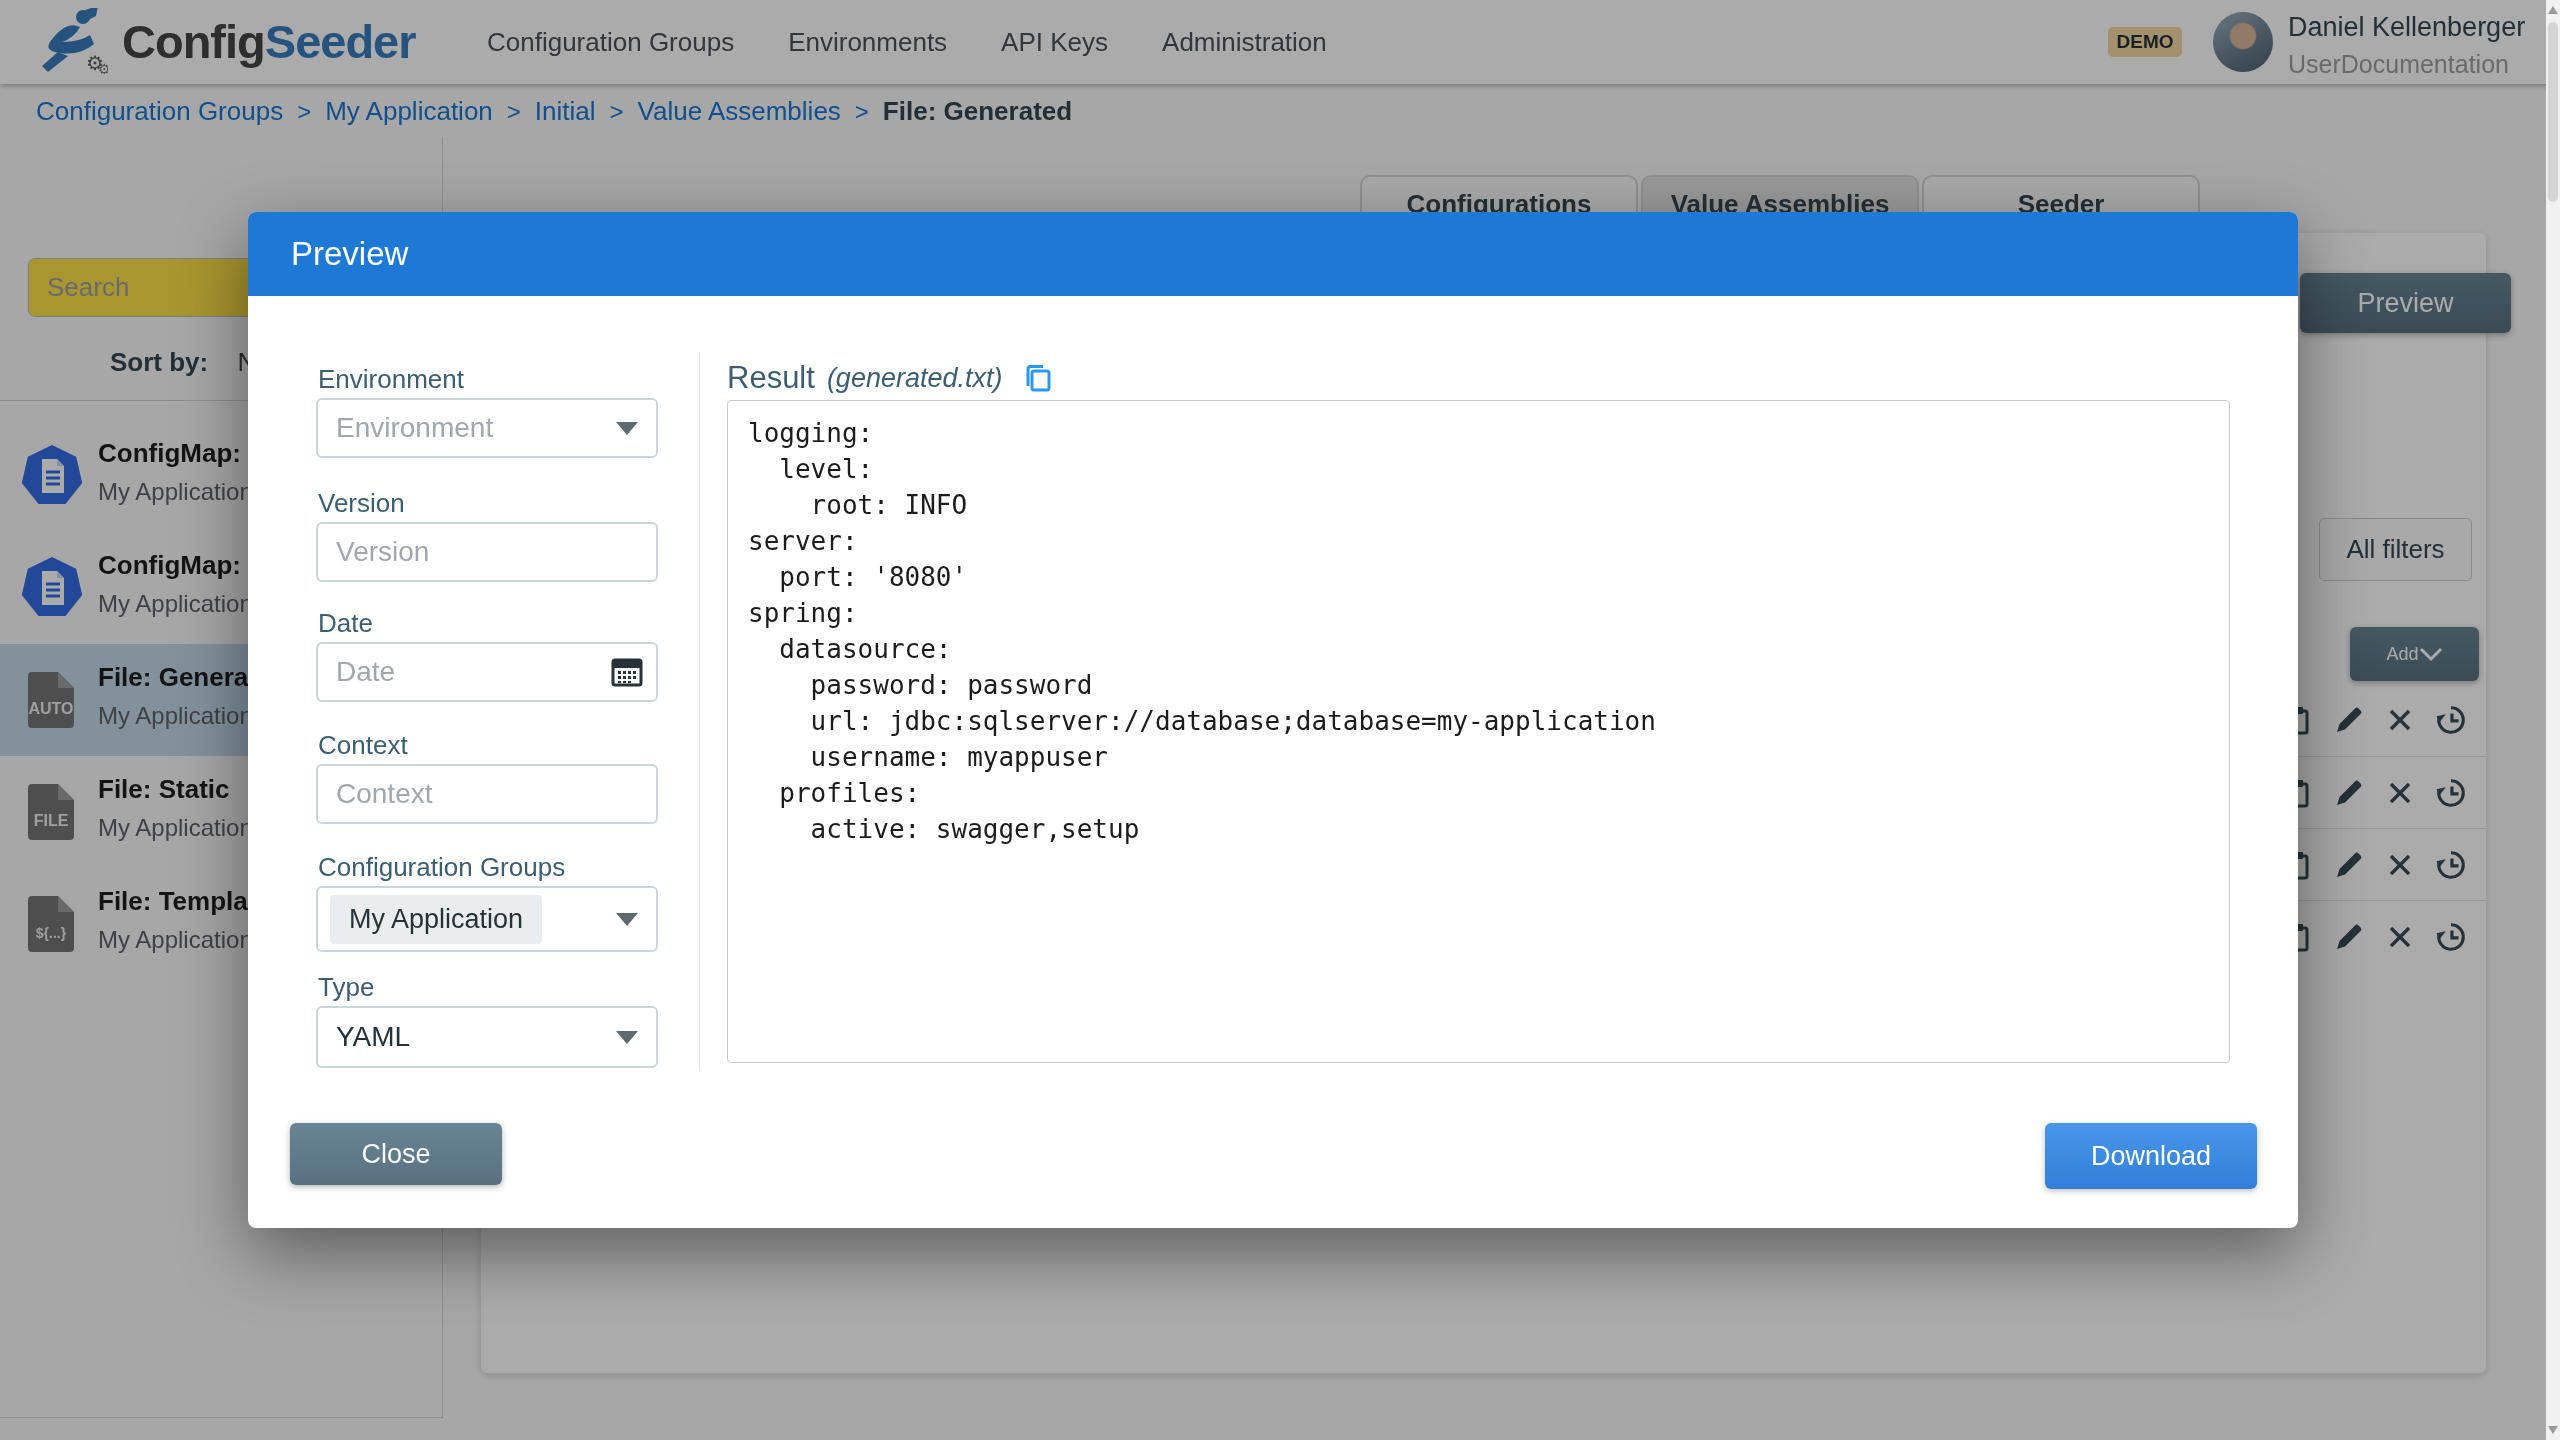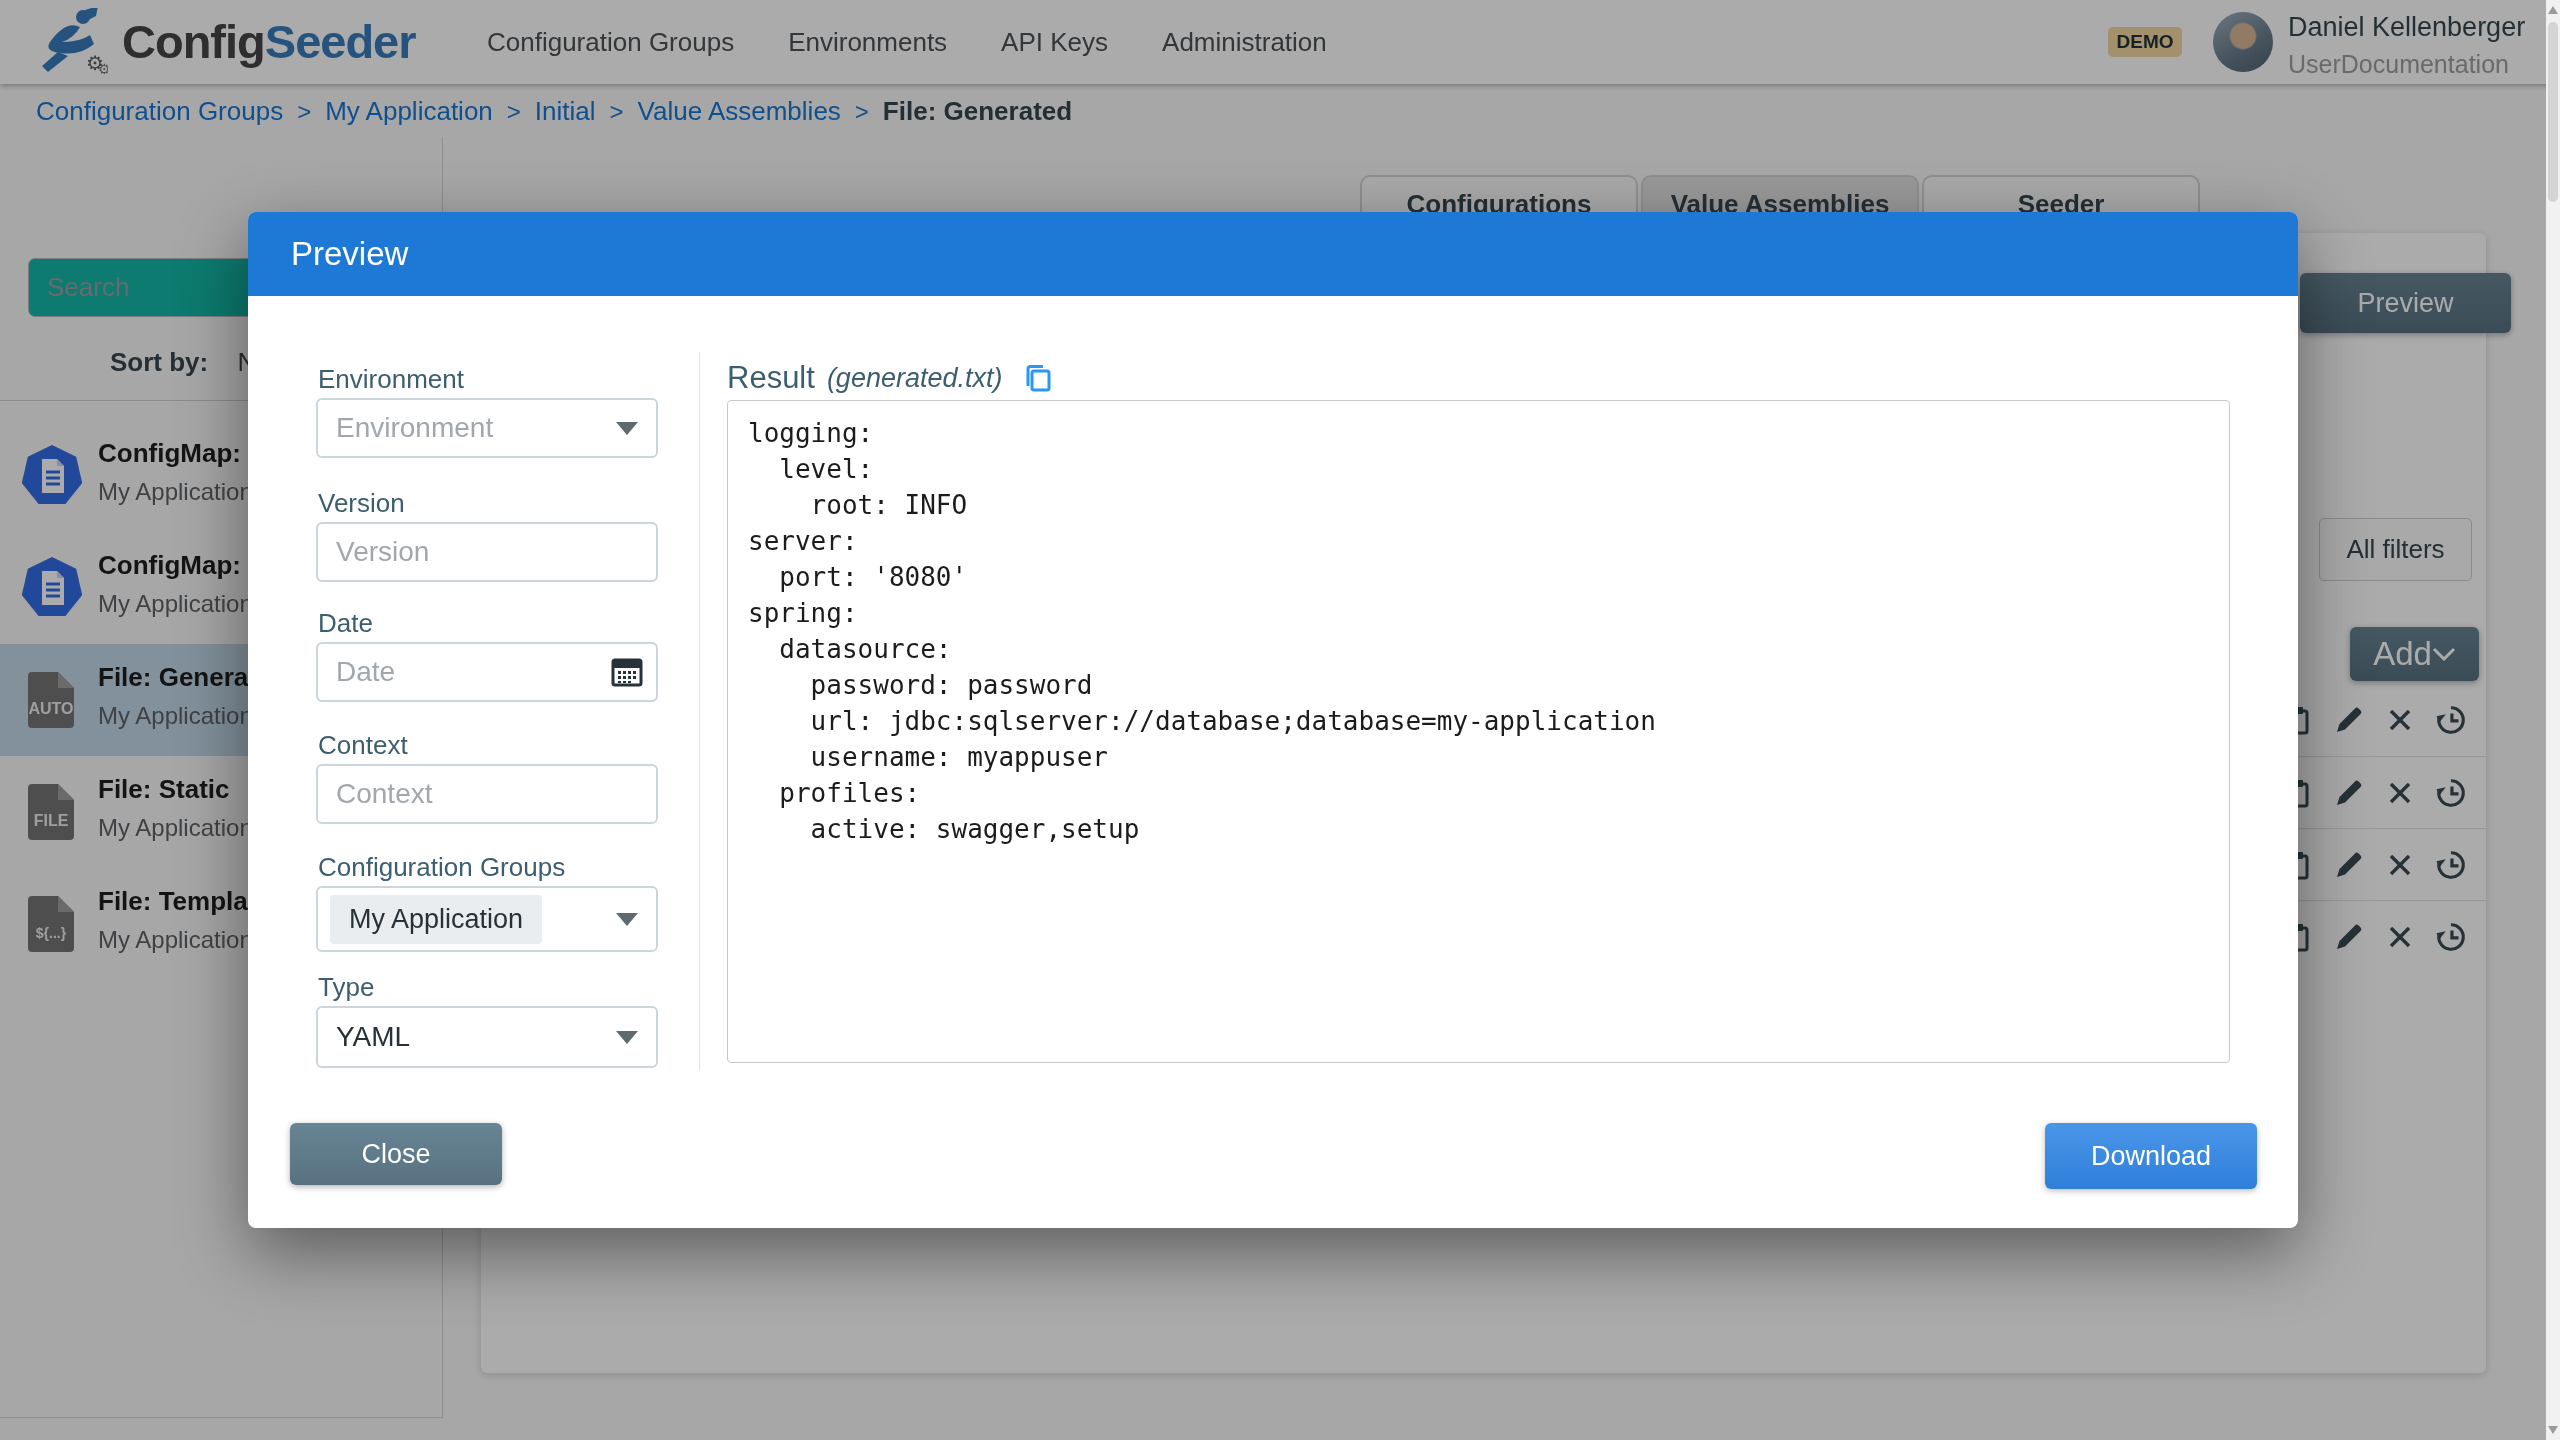--- a/index.html
+++ b/index.html
@@ -29,21 +29,21 @@
   .breadcrumb { position:absolute; left:36px; top:96px; font-size:26px; display:flex; gap:14px;
                 align-items:center; z-index:1; white-space:nowrap; }
   .crumb-link { color:#1976d2; cursor:pointer; }
   .crumb-sep  { color:#1976d2; font-size:24px; }
   .crumb-current { color:#37474f; font-weight:bold; }
 
   
   .sidebar { position:absolute; left:0; top:137px; width:443px; height:1281px; background:#fafafa;
              border-right:1px solid #d5d5d5; border-bottom:1px solid #d5d5d5; z-index:1; }
   .search-input { position:absolute; left:28px; top:121px; width:295px; height:59px; border:1px solid #b9bec2;
-                  border-radius:7px; background:#14b8a6; font-size:26px; padding:0 18px; color:#37474f;
+                  border-radius:7px; background:#fde047; font-size:26px; padding:0 18px; color:#37474f;
                   font-family:"Liberation Sans",sans-serif; outline:none; }
   .search-input::placeholder { color:#9aa0a6; }
   .sort-row { position:absolute; left:110px; top:210px; font-size:26px; color:#37474f; white-space:nowrap; }
   .sort-label { font-weight:bold; }
   .sort-value { margin-left:22px; color:#444; }
   .sidebar-divider { position:absolute; left:0; top:263px; width:443px; height:1px; background:#cfcfcf; }
   .side-list { position:absolute; left:0; top:283px; width:443px; }
   .side-item { position:relative; height:112px; cursor:pointer; }
   .side-item.selected { background:#c2d9e9; }
   .side-icon { position:absolute; left:20px; top:24px; width:64px; height:64px; }
@@ -58,21 +58,21 @@
          font-size:26px; font-weight:600; color:#37474f; display:flex; align-items:center; justify-content:center;
          cursor:pointer; }
   .tab.active { background:#e5e5e5; }
   .btn-slate { background:linear-gradient(180deg,#688594 0%,#587181 100%); color:#fff; border:none;
                border-radius:6px; font-size:27px; font-family:"Liberation Sans",sans-serif;
                box-shadow:0 2px 6px rgba(0,0,0,.3); cursor:pointer; display:flex; align-items:center; justify-content:center; }
   .preview-btn { position:absolute; left:2300px; top:273px; width:211px; height:60px; z-index:1; }
   .allfilters-btn { position:absolute; left:2319px; top:518px; width:153px; height:63px; background:#fdfdfd;
                     border:1px solid #cfcfcf; border-radius:5px; font-size:26px; color:#37474f; z-index:1;
                     display:flex; align-items:center; justify-content:center; cursor:pointer; }
-  .add-btn { position:absolute; left:2350px; top:627px; width:129px; height:54px; z-index:1; font-size:33px; }
+  .add-btn { position:absolute; left:2350px; top:627px; width:129px; height:54px; z-index:1; font-size:18px; }
   .action-rows { position:absolute; left:2280px; top:684px; width:206px; z-index:1; }
   .action-row { height:72px; display:flex; align-items:center; gap:19px; padding-left:2px; }
   .action-row + .action-row { border-top:1px solid #e2e2e2; }
   .action-icon { width:32px; height:32px; cursor:pointer; flex:0 0 auto; }
 
   
   .overlay { position:absolute; left:0; top:0; width:2546px; height:1440px; background:rgba(0,0,0,.33); z-index:10; }
 
   
   .modal { position:absolute; left:248px; top:212px; width:2050px; height:1016px; background:#fff; border-radius:8px;

